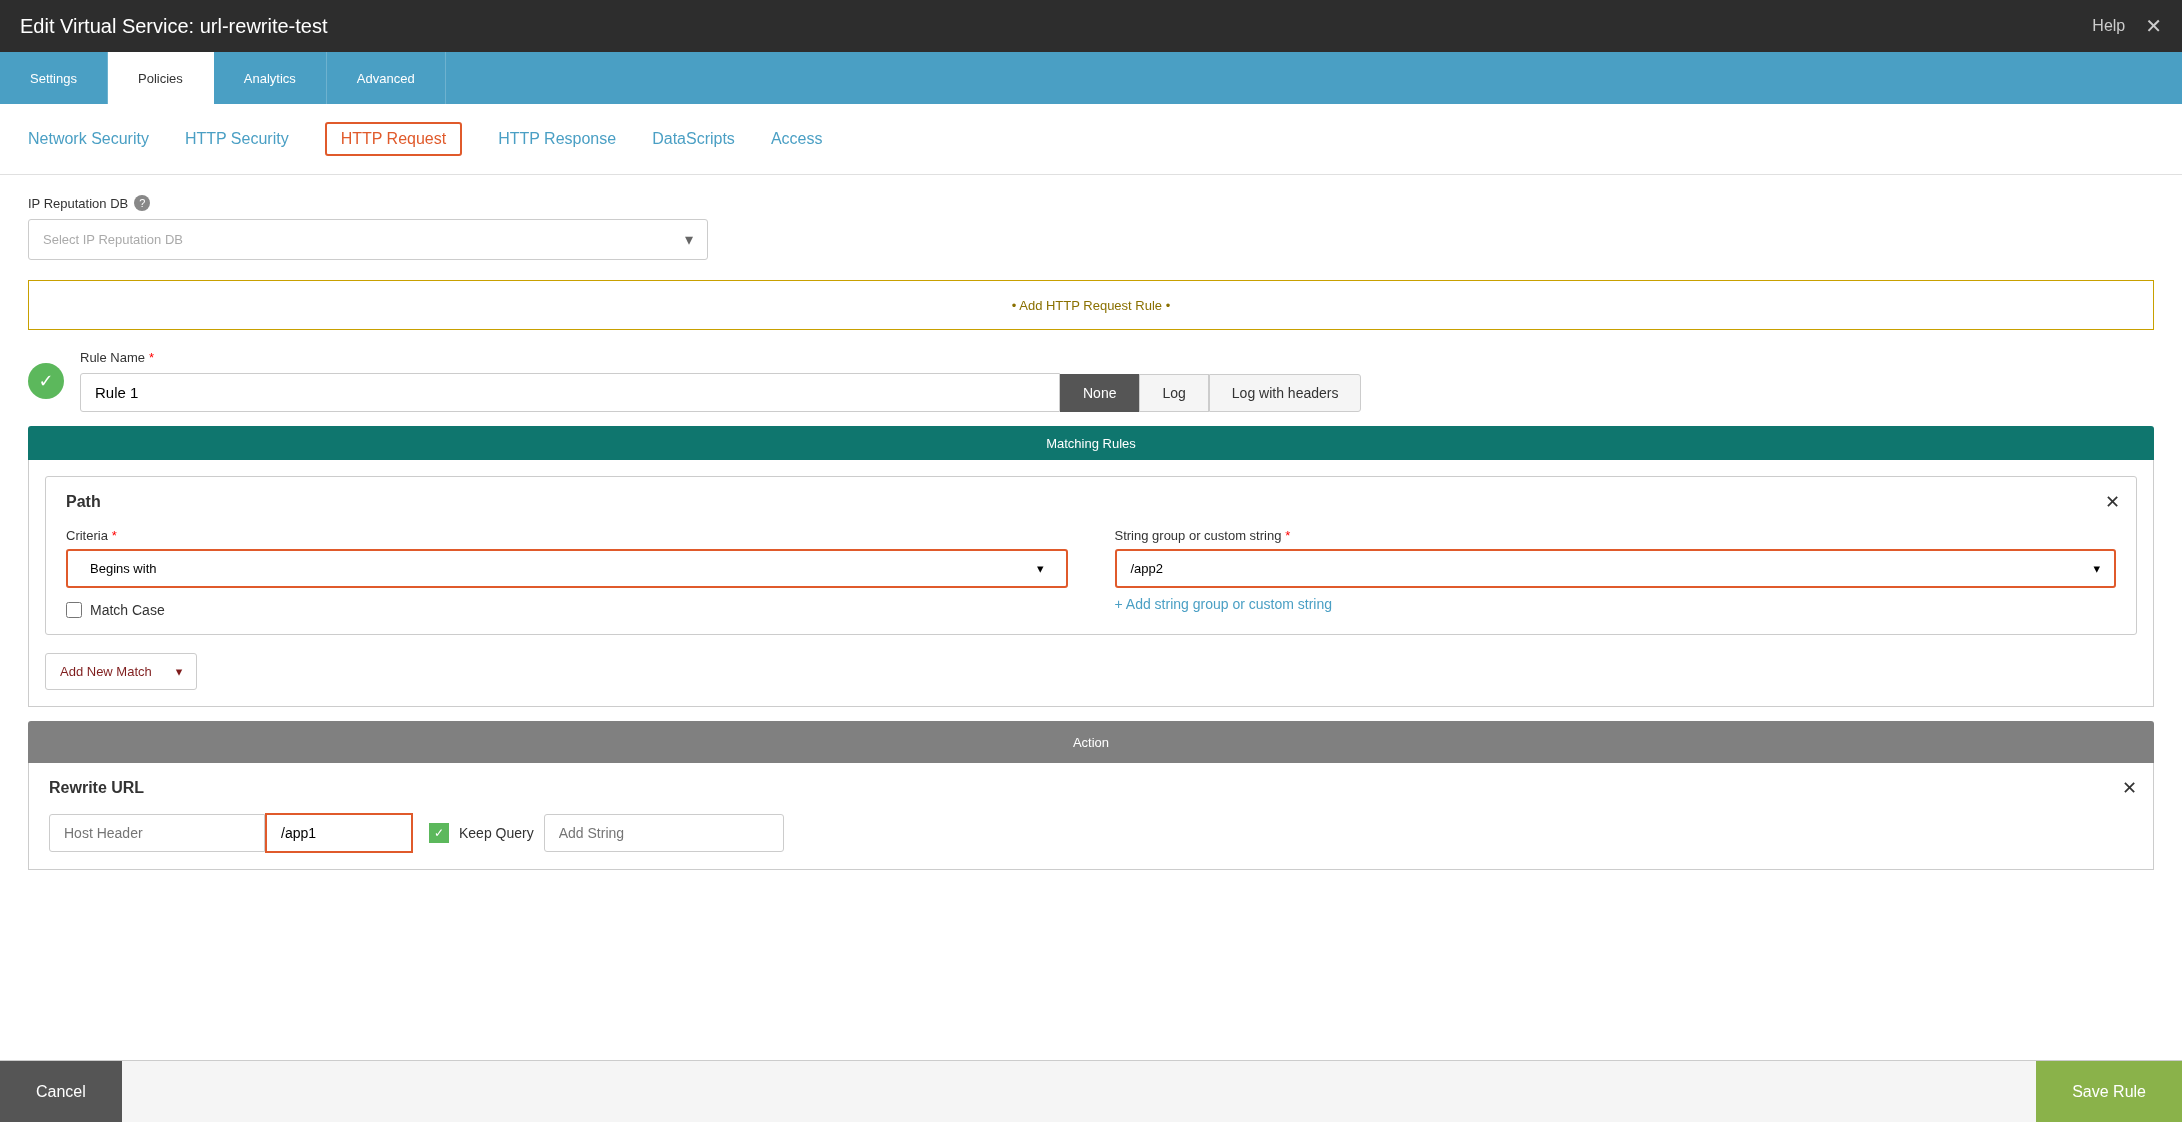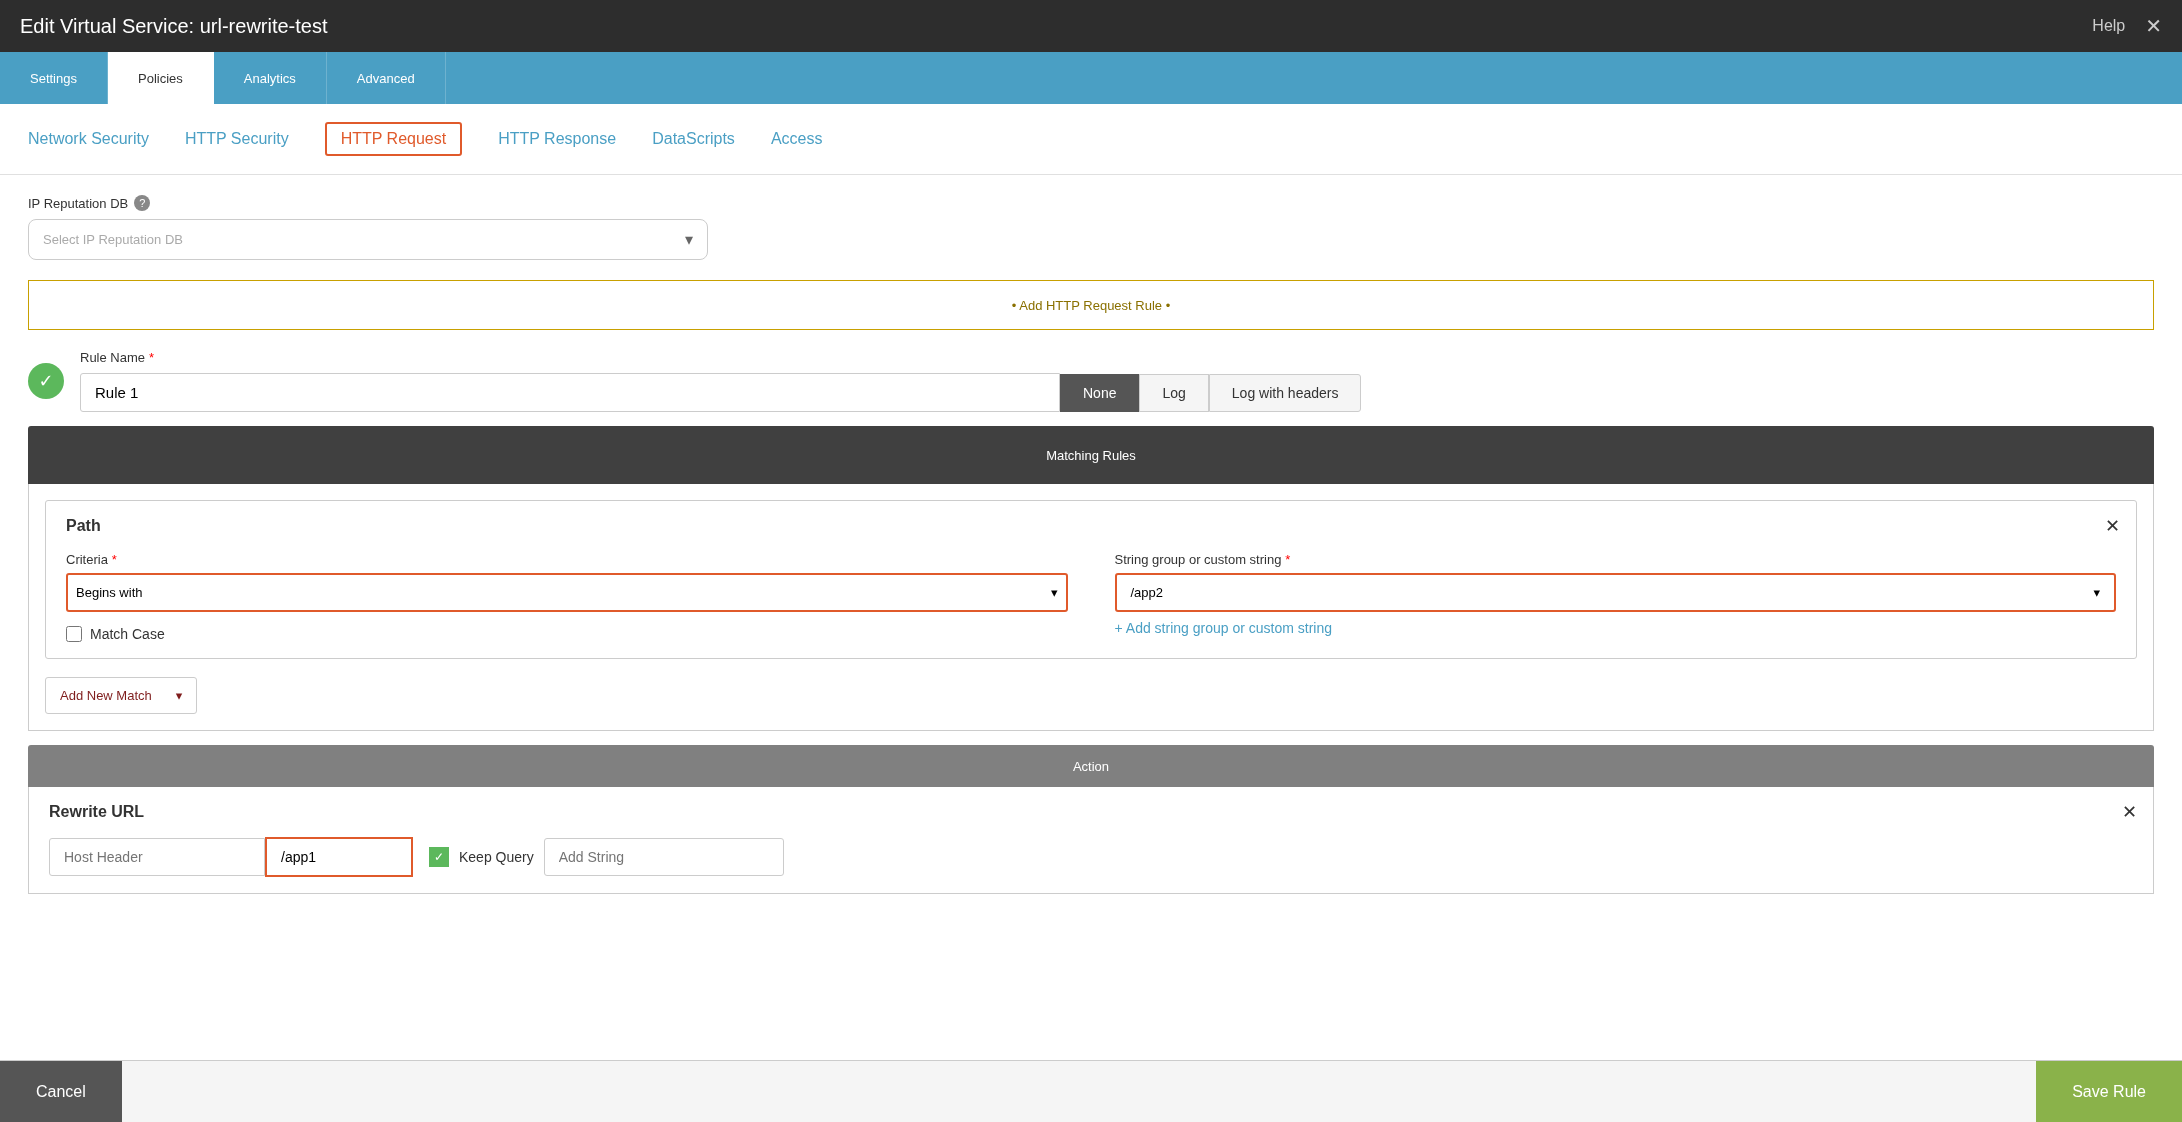--- a/index.html
+++ b/index.html
@@ -25,49 +25,49 @@
     .sub-nav-item.active { color: #e05a2b; border: 2px solid #e05a2b; padding: 6px 14px; border-radius: 3px; }
     
     
     .content { flex: 1; overflow-y: auto; background: #fff; padding: 20px 28px; }
     
     
     .section-label { font-size: 15px; color: #333; margin-bottom: 8px; display: flex; align-items: center; gap: 6px; }
     .required { color: red; }
     .help-icon { display: inline-flex; align-items: center; justify-content: center; width: 16px; height: 16px; border-radius: 50%; background: #888; color: #fff; font-size: 11px; cursor: pointer; }
     
-    .select-box { width: 680px; border: 1px solid #ccc; border-radius: 8px; padding: 10px 14px; display: flex; align-items: center; justify-content: space-between; cursor: pointer; color: #aaa; font-size: 14px; background: #fff; }
+    .select-box { width: 680px; border: 1px solid #ccc; border-radius: 3px; padding: 10px 14px; display: flex; align-items: center; justify-content: space-between; cursor: pointer; color: #aaa; font-size: 14px; background: #fff; }
     .select-box .chevron { font-size: 16px; color: #666; }
     
     
     .add-rule-banner { border: 1px solid #c8a000; padding: 14px; text-align: center; color: #8a7000; font-size: 17px; margin: 20px 0; cursor: pointer; }
     
     
     .rule-section { margin-bottom: 16px; }
     .rule-name-input { flex: 1; border: 1px solid #ccc; padding: 10px 14px; font-size: 15px; border-radius: 3px 0 0 3px; max-width: 980px; }
     .log-btn-group { display: flex; }
     .log-btn { padding: 10px 22px; border: 1px solid #ccc; background: #f5f5f5; font-size: 14px; cursor: pointer; color: #333; }
     .log-btn:first-child { border-radius: 0; }
     .log-btn.active { background: #555; color: #fff; border-color: #555; }
     .log-btn:last-child { border-radius: 0 3px 3px 0; }
     
     
-    .section-header { background: #404040; color: #fff; padding: 20px 20px; font-size: 16px; text-align: center; border-radius: 3px 3px 0 0; }
+    .section-header { background: #0f766e; color: #fff; padding: 8px 20px; font-size: 16px; text-align: center; border-radius: 3px 3px 0 0; }
     
     .matching-rules-box { border: 1px solid #ccc; border-top: none; padding: 16px; background: #fff; margin-bottom: 14px; }
     
     
     .path-box { border: 1px solid #ccc; border-radius: 3px; padding: 16px 20px; position: relative; margin-bottom: 14px; }
     .path-title { font-size: 16px; font-weight: 600; color: #333; margin-bottom: 16px; }
     .path-close { position: absolute; right: 16px; top: 14px; cursor: pointer; font-size: 18px; color: #333; }
     
     .criteria-row { display: flex; align-items: flex-start; gap: 47px; }
     .criteria-col { flex: 1; }
     .criteria-label { font-size: 14px; color: #333; margin-bottom: 6px; }
-    .criteria-select { width: 100%; border: 2px solid #e05a2b; border-radius: 3px; padding: 10px 8px; display: flex; align-items: center; justify-content: space-between; cursor: pointer; font-size: 15px; background: #fff; }
+    .criteria-select { width: 100%; border: 2px solid #e05a2b; border-radius: 3px; padding: 10px 22px; display: flex; align-items: center; justify-content: space-between; cursor: pointer; font-size: 15px; background: #fff; }
     
     .string-group-col { flex: 1; }
     .string-group-label { font-size: 14px; color: #333; margin-bottom: 6px; }
     .string-group-select { width: 100%; border: 2px solid #e05a2b; border-radius: 3px; padding: 10px 14px; display: flex; align-items: center; justify-content: space-between; cursor: pointer; font-size: 15px; background: #fff; }
     
     .match-case-row { display: flex; align-items: center; gap: 8px; margin-top: 14px; }
     .match-case-checkbox { width: 16px; height: 16px; border: 1px solid #aaa; cursor: pointer; }
     .match-case-label { font-size: 14px; color: #333; }
     
     .add-string-link { color: #4a9fc4; font-size: 14px; cursor: pointer; display: block; margin-top: 8px; }

